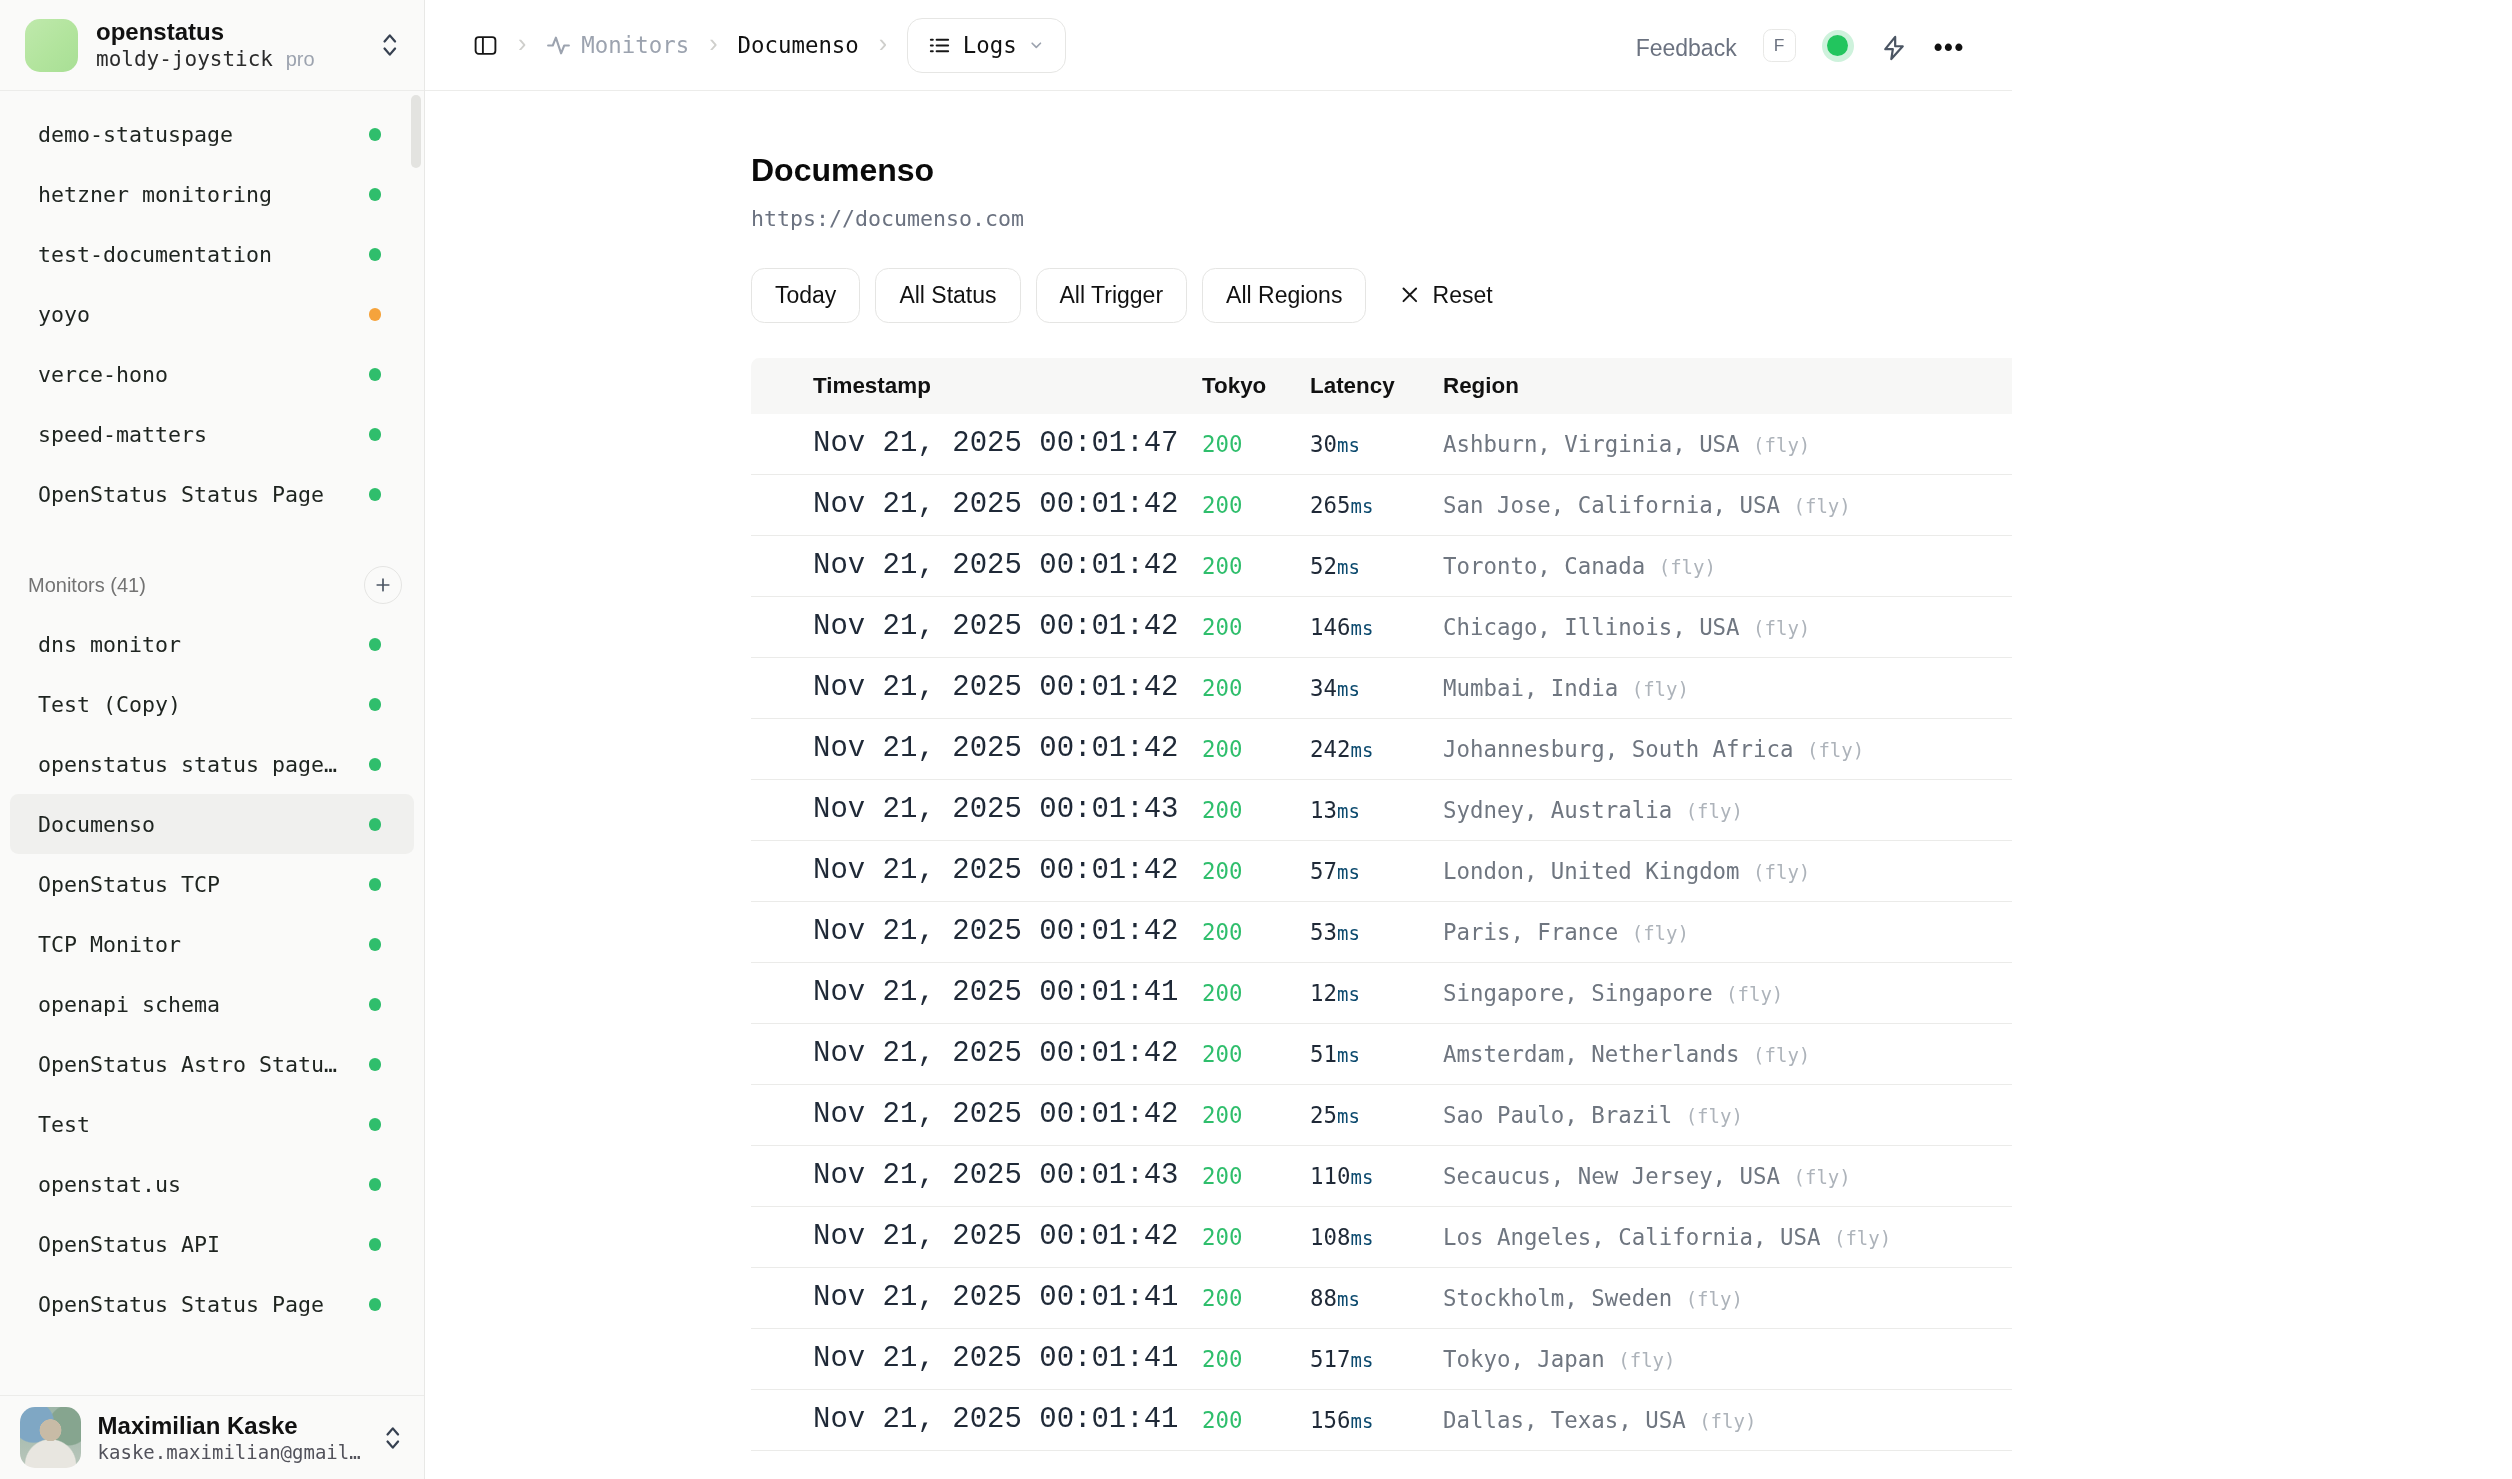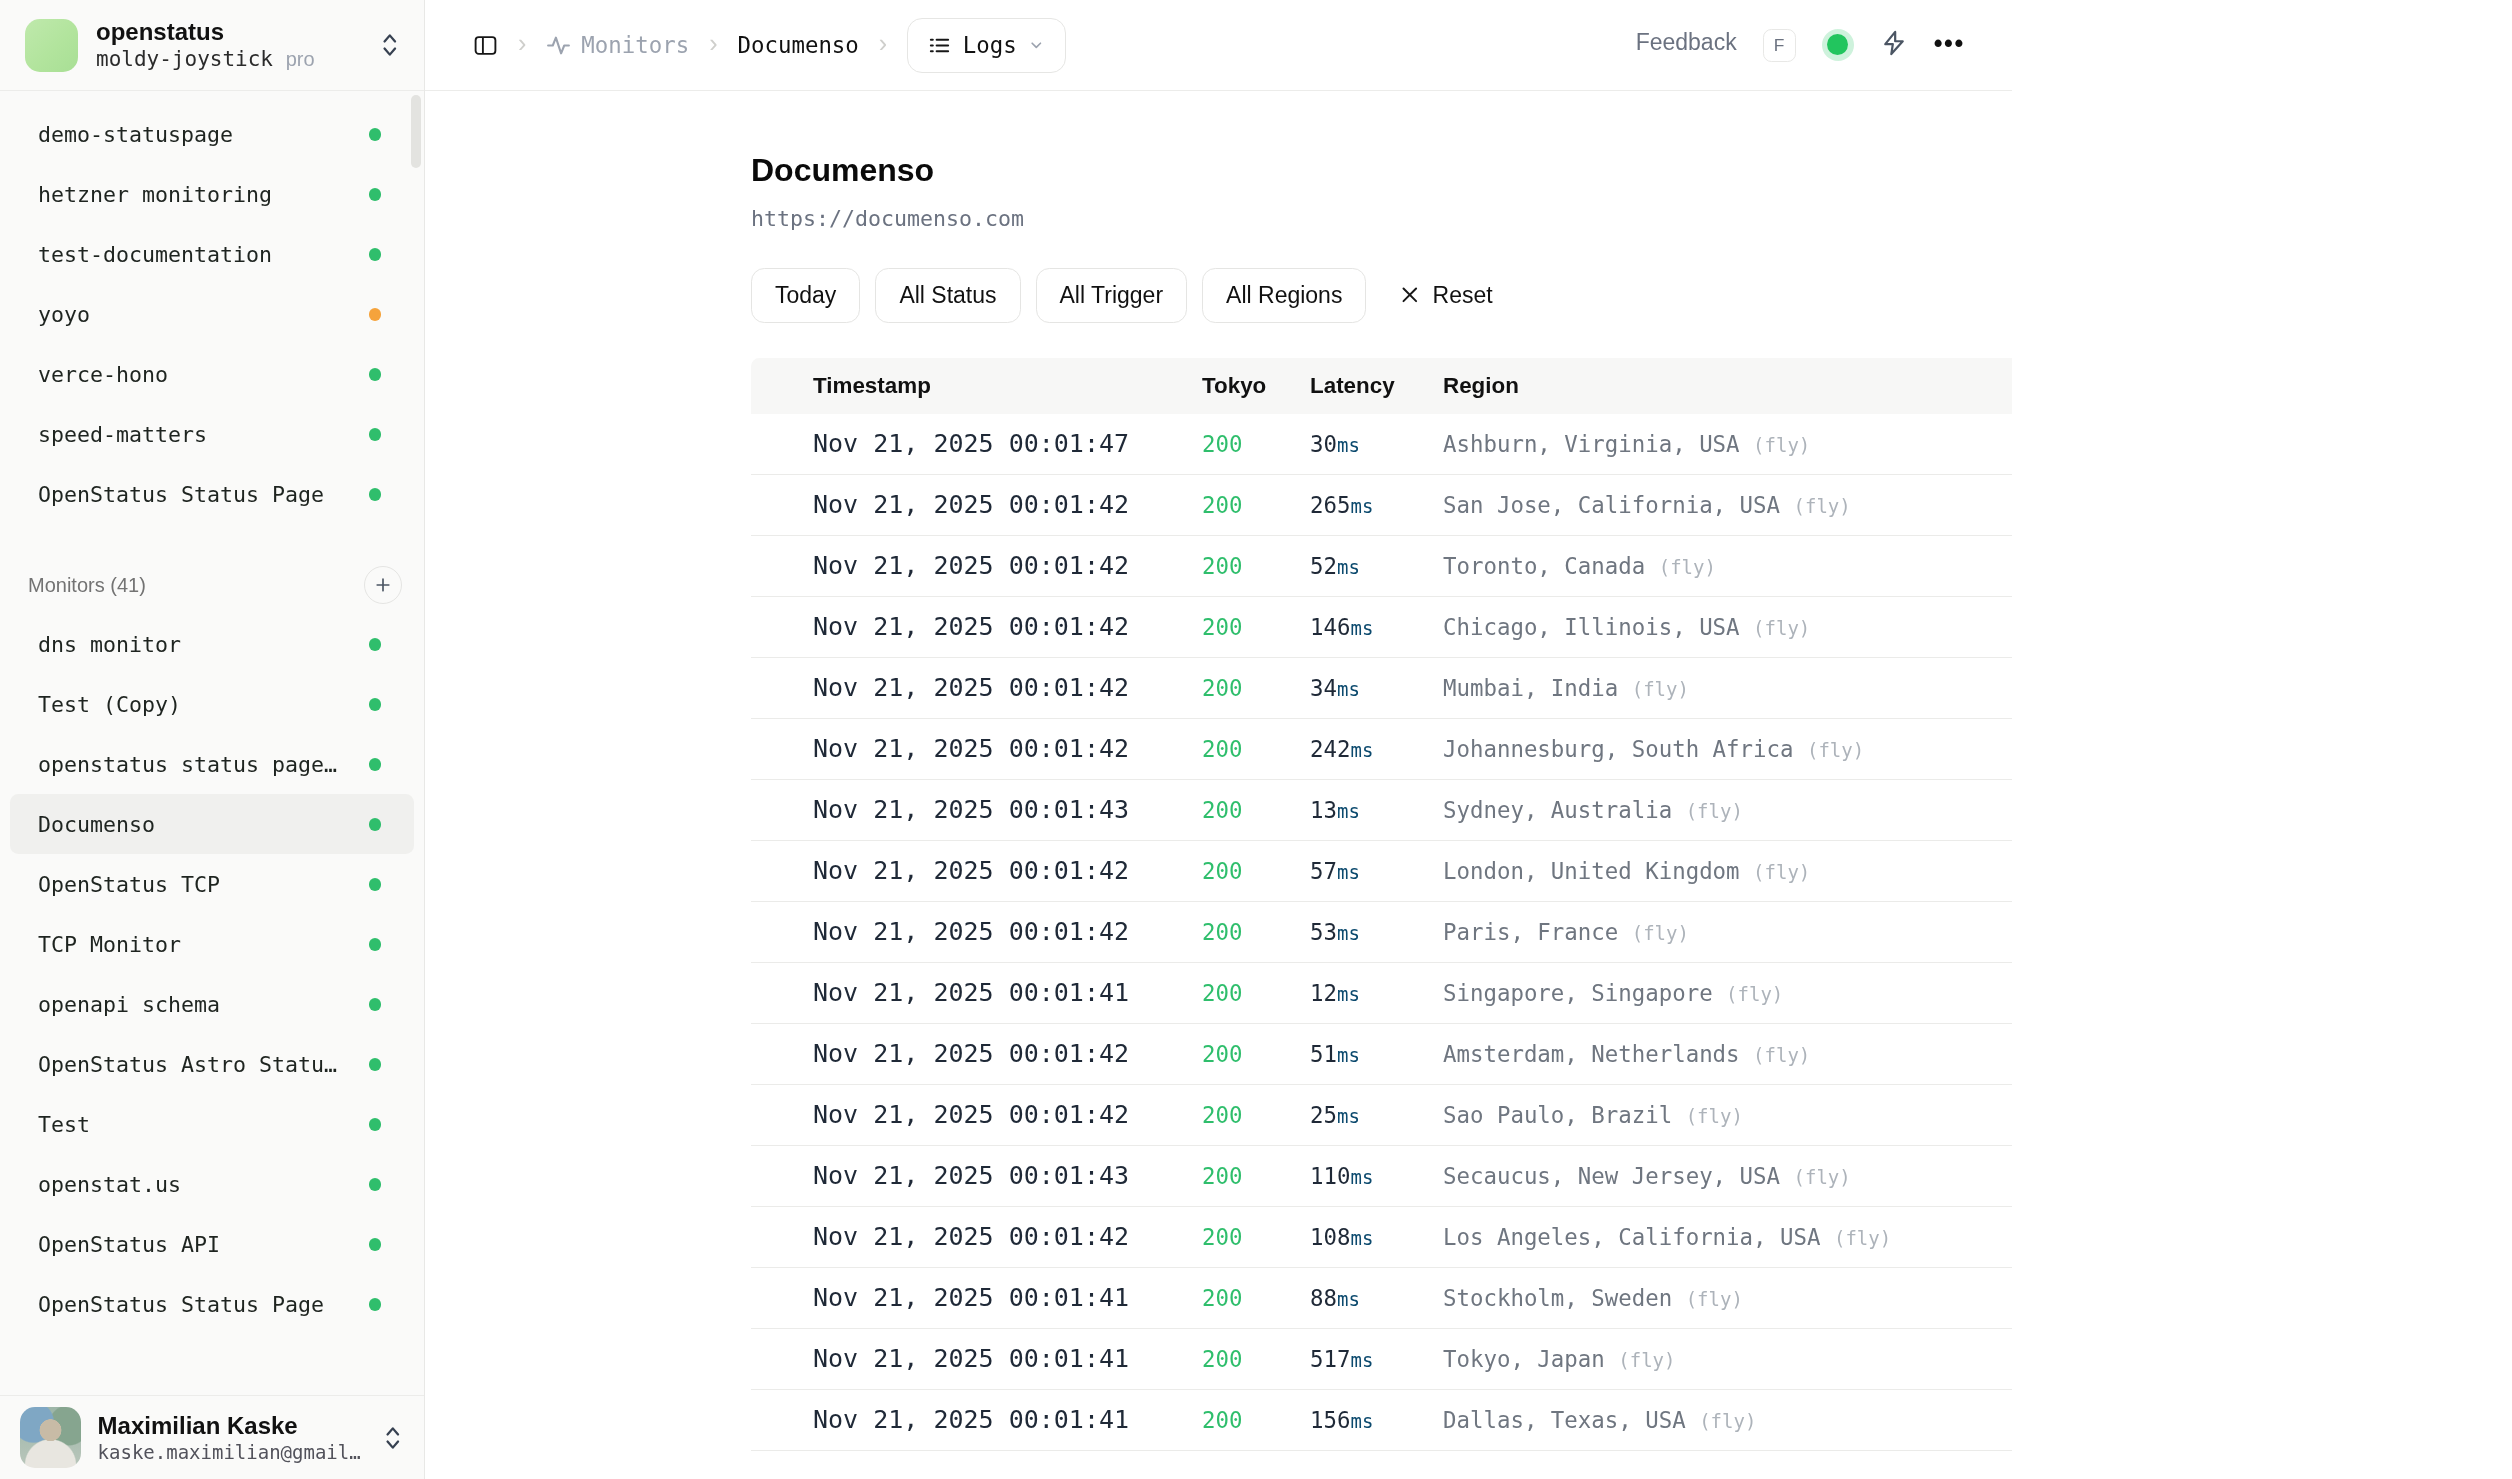--- a/index.html
+++ b/index.html
@@ -50,42 +50,42 @@
   
   .main { flex:1; display:flex; flex-direction:column; min-width:0; }
   .topbar { height:91px; border-bottom:0.8px solid #ECECEA; display:flex; align-items:center; padding:0 47px 0 48px; gap:20px; }
   .icon-btn { background:none; border:none; cursor:pointer; display:flex; align-items:center; justify-content:center; padding:0; }
   .crumb-sep { color:#CFCFCC; font-size:25px; line-height:1; transform:translateY(-1.7px); }
   .crumb { display:flex; align-items:center; gap:10px; font-size:22.4px; }
   .crumb.muted, .crumb.muted svg { color:#9CA3AF; stroke:#9CA3AF; }
   .crumb.current { color:#111; }
   .logs-pill { display:flex; align-items:center; gap:11.6px; height:55px; padding:0 20px; border:0.8px solid #E6E6E4; border-radius:15px; background:#fff; cursor:pointer; }
   .logs-pill .lbl { font-size:22.4px; color:#111; }
-  .topbar-right { margin-left:auto; display:flex; align-items:flex-start; gap:26px; }
+  .topbar-right { margin-left:auto; display:flex; align-items:flex-end; gap:26px; }
   .feedback { font-size:23px; color:#6B7280; background:none; border:none; cursor:pointer; }
   .kbd { width:33px; height:33px; border:0.8px solid #E8E8E6; border-radius:8.3px; display:flex; align-items:center; justify-content:center; font-size:17.4px; color:#6B7280; background:#fff; }
   .status-beacon { width:32px; height:32px; border-radius:50%; background:rgba(34,197,94,.22); display:flex; align-items:center; justify-content:center; cursor:pointer; }
   .status-beacon .core { width:21.6px; height:21.6px; border-radius:50%; background:#22C55E; }
   .ellipsis { font-size:25px; font-weight:700; color:#111; letter-spacing:1.7px; background:none; border:none; cursor:pointer; }
 
   .content { flex:1; overflow:hidden; padding:0 0 0 326px; }
   .page-title { margin-top:61px; font-size:32px; font-weight:600; color:#0A0A0A; }
   .page-url { margin-top:16.6px; font-size:21.6px; color:#6B7280; }
 
   .filters { margin-top:37px; display:flex; align-items:center; gap:15px; }
   .filter-pill { height:55px; padding:0 23px; border:0.8px solid #E5E5E3; border-radius:13.3px; background:#fff; font-size:23px; font-weight:500; color:#111; font-family:"Liberation Sans", sans-serif; cursor:pointer; }
   .reset-btn { margin-left:18px; display:flex; align-items:center; gap:11.6px; background:none; border:none; font-size:23px; font-weight:500; color:#111; font-family:"Liberation Sans", sans-serif; cursor:pointer; }
   .reset-btn svg { width:21.6px; height:21.6px; stroke:#171717; }
 
   .table { margin-top:35px; width:1433px; }
   .t-grid { display:grid; grid-template-columns:62px 389px 108px 133px 583px 116px 42px; align-items:center; }
   .t-head { height:56px; background:#F7F7F6; border-radius:8.3px 8.3px 0 0; font-size:22.4px; font-weight:600; color:#111; }
   .t-row { height:61px; border-bottom:0.8px solid #EBEBE9; cursor:pointer; }
   .row-ind { width:21.6px; height:21.6px; border-radius:6.6px; background:#2FBE6C; margin-left:12.5px; }
-  .c-ts { font-size:25px; color:#1F2937; }
+  .c-ts { font-size:29px; color:#1F2937;font-family:Liberation Mono, monospace; }
   .c-status { font-size:22.4px; color:#2FBE6C; }
   .c-lat { font-size:22.4px; color:#1F2937; }
   .c-lat .unit { font-size:19px; color:#0c4a6e; }
   .c-region { font-size:22.4px; color:#6F7680; white-space:nowrap; overflow:hidden; }
   .c-region .prov { font-size:19px; color:#ADB3BA; }
   .bar { width:91px; height:26.6px; border-radius:2.5px; overflow:hidden; display:flex; }
   .bar div { height:100%; }
   .clock-btn { width:33px; height:33px; background:none; border:none; cursor:pointer; display:flex; align-items:center; justify-content:center; }
 </style>
 </head>

